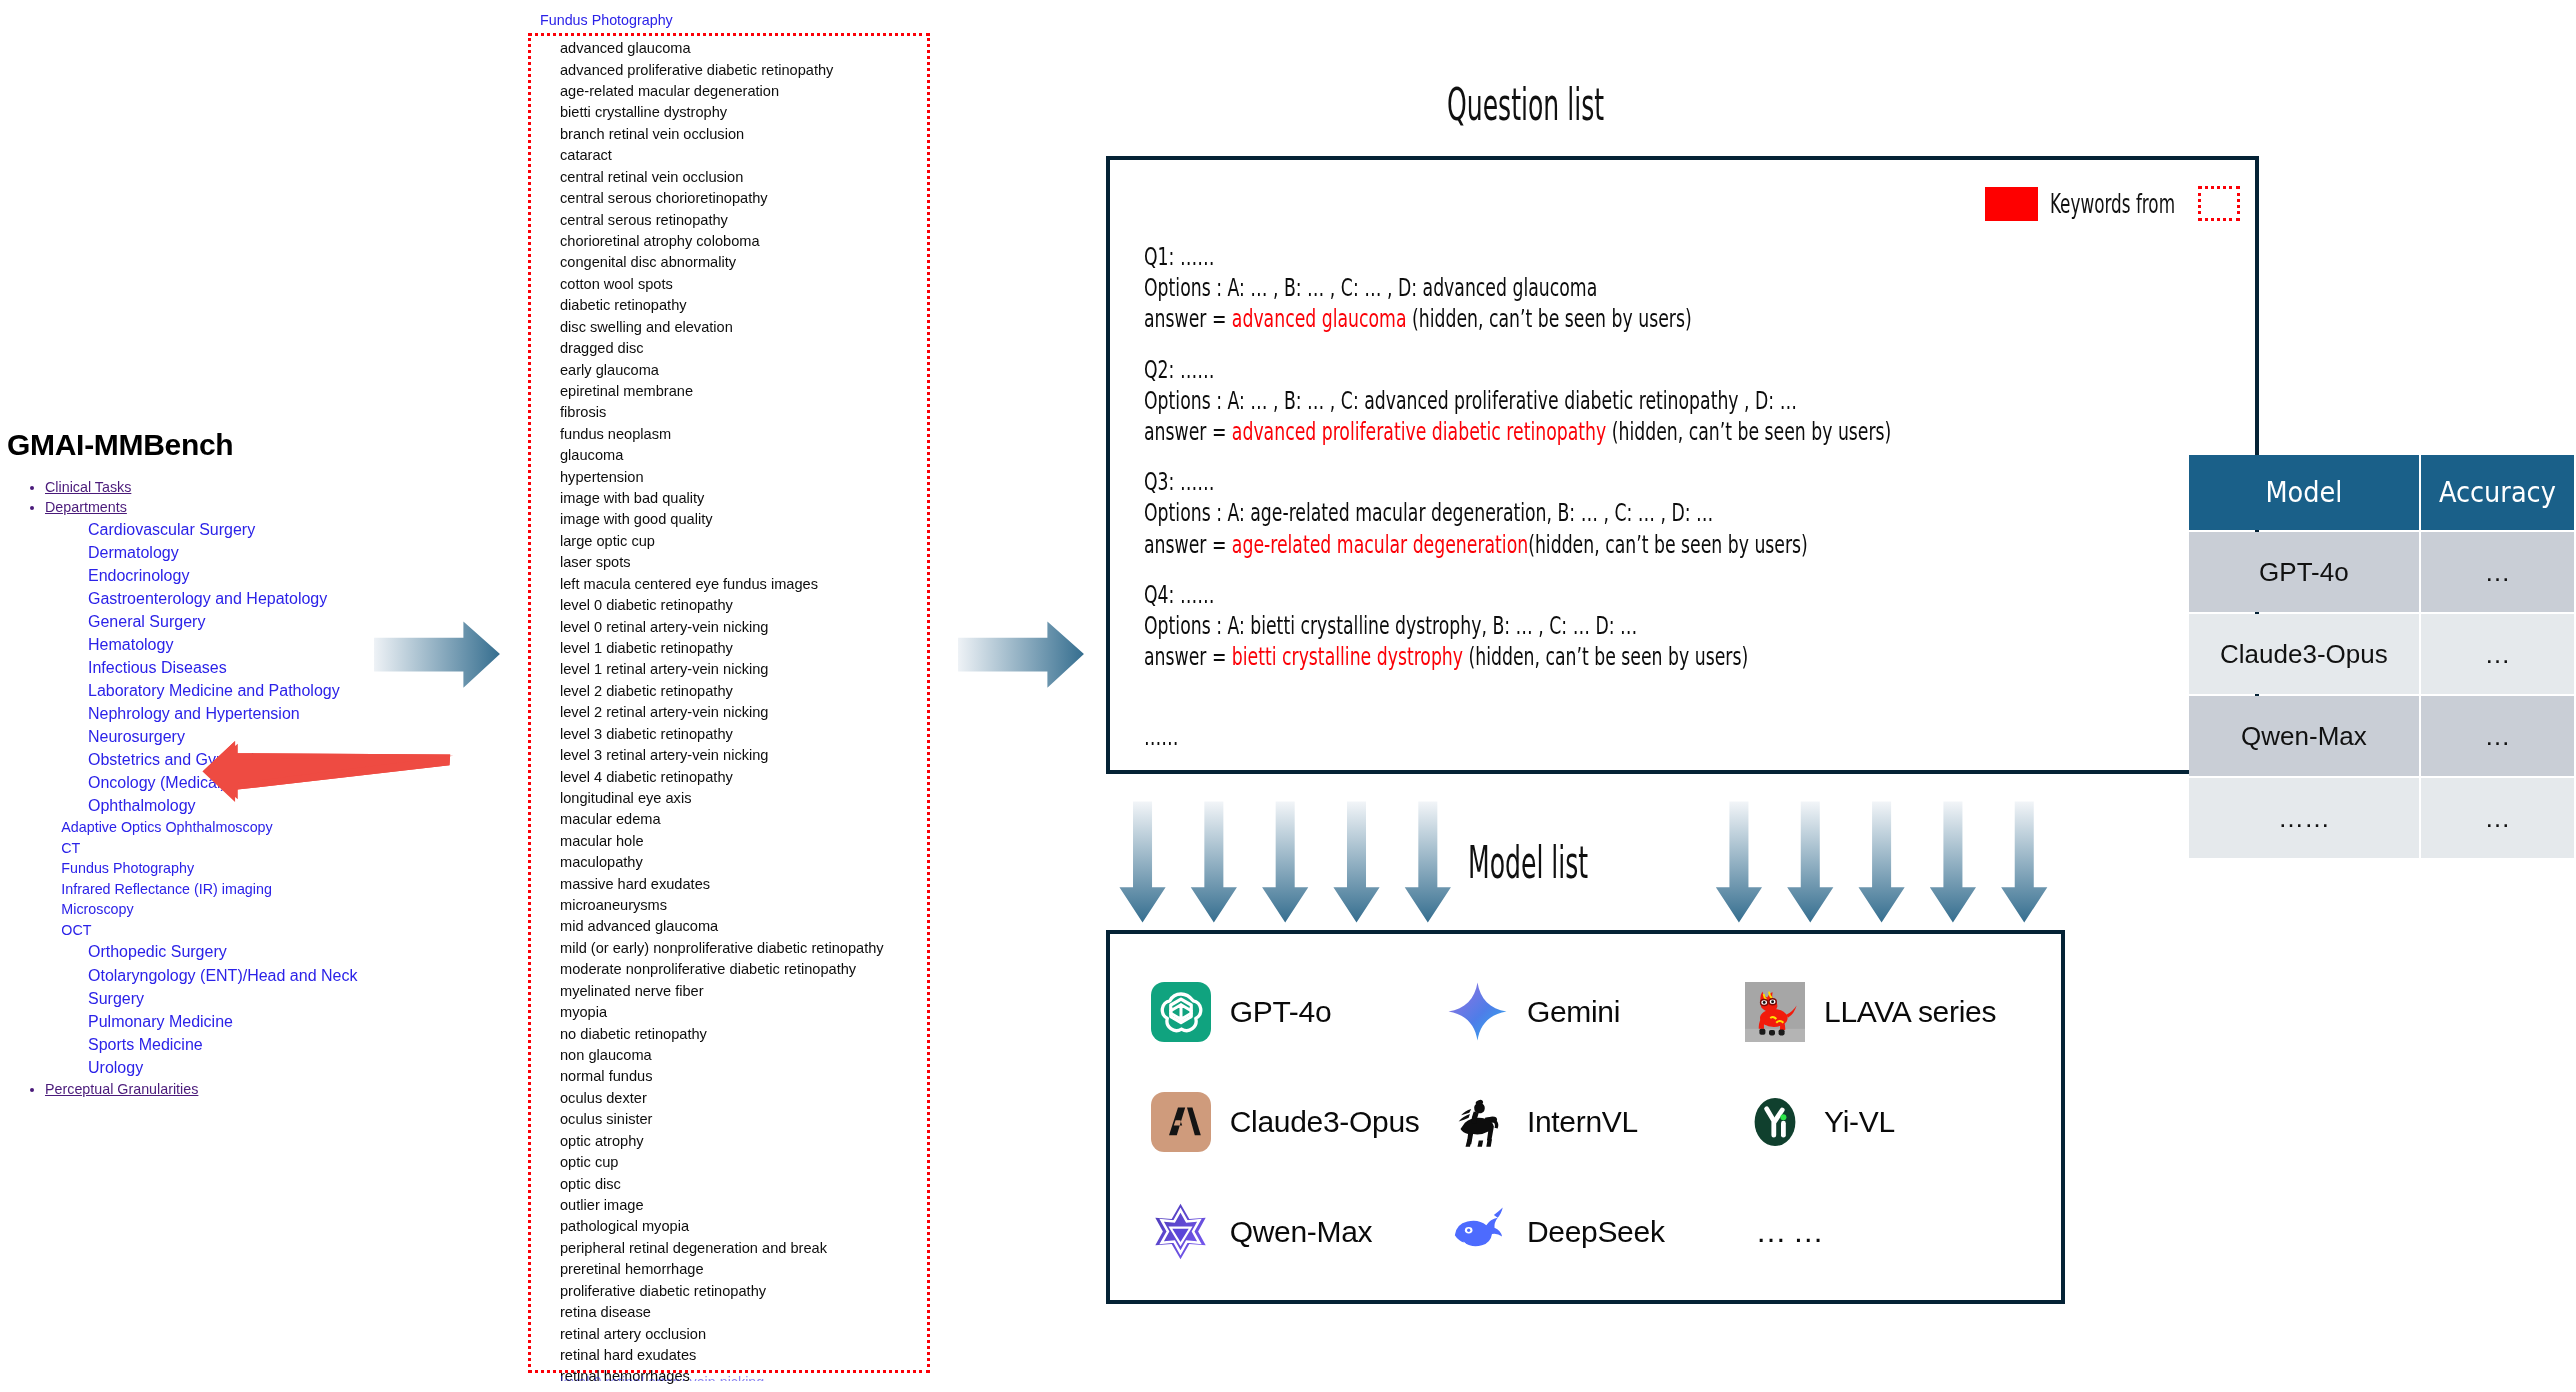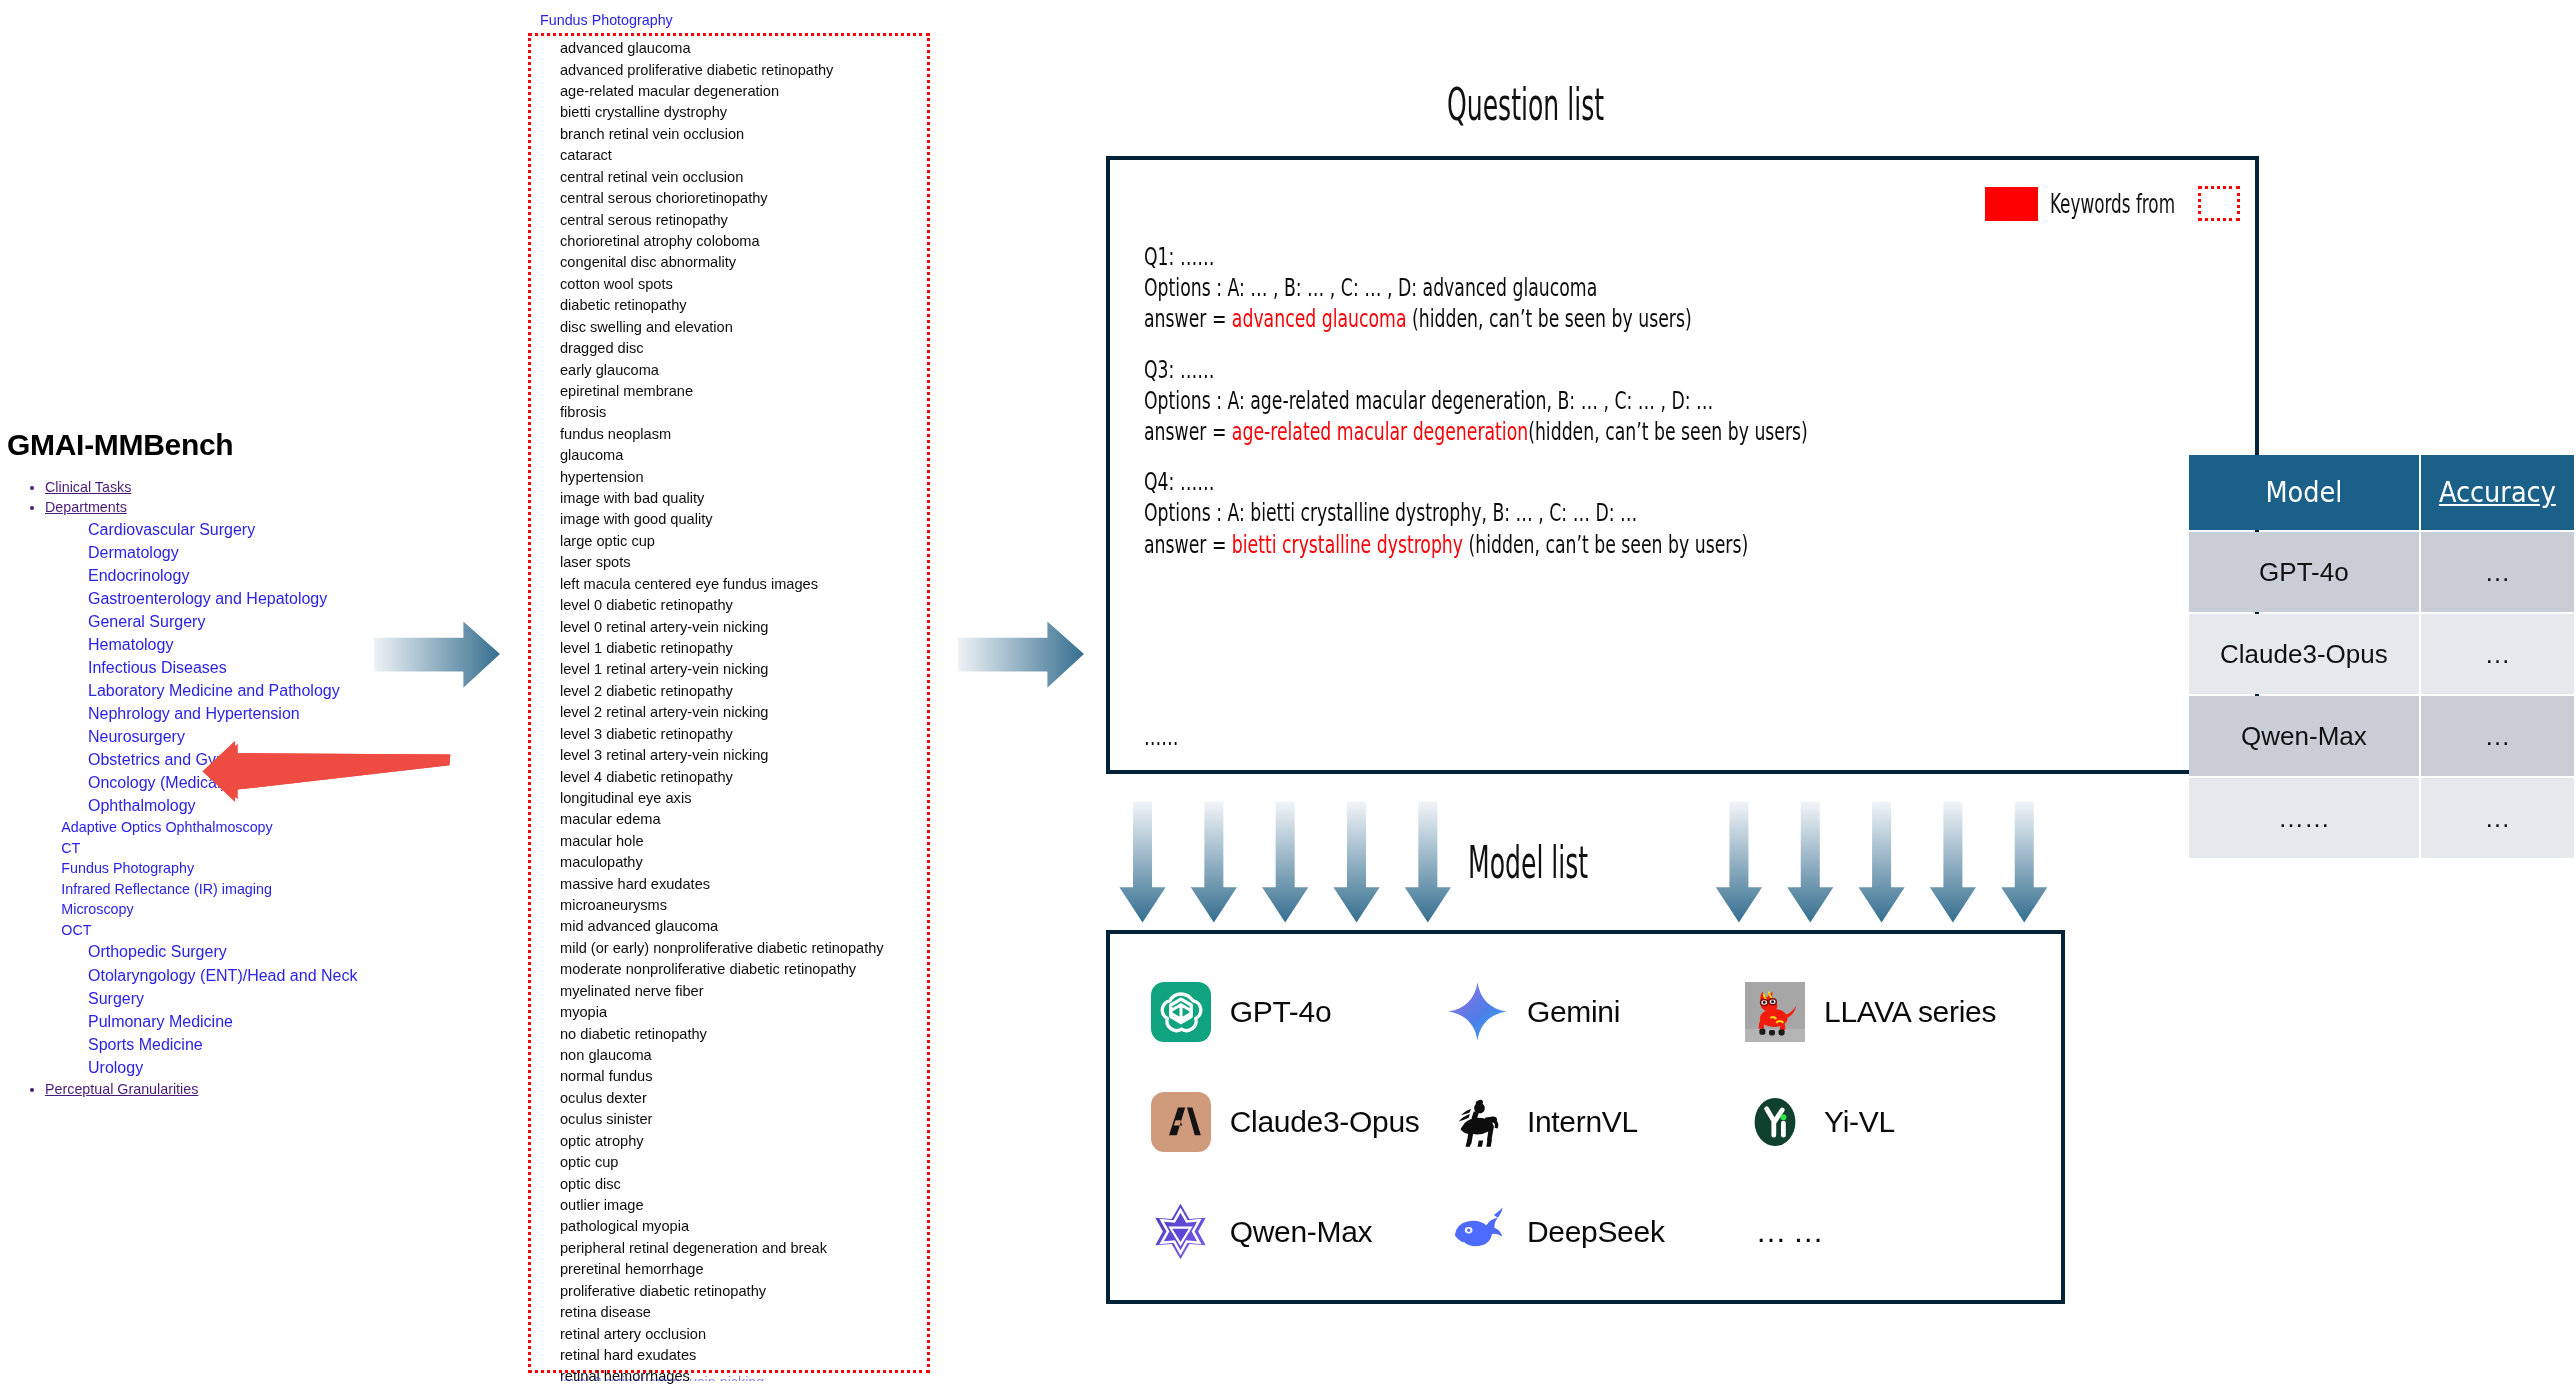--- a/index.html
+++ b/index.html
@@ -127,21 +127,21 @@
     padding:21px 0; text-align:center;
     font-family:"Liberation Sans Narrow","DejaVu Sans Condensed","Liberation Sans",sans-serif;
   }
   #r-table td {
     font-size:26px; color:#111; text-align:center; padding:13.6px 5.4px;
     height:80px; vertical-align:middle;
   }
   #r-table tr.odd td { background:#c9ced6; }
   #r-table tr.even td { background:#e5e9ec; }
   .col-model { width:60%; }
-  .col-acc  { width:40%;text-decoration:underline; }
+  .col-acc  { width:40%; }
 </style>
 </head>
 <body>
 
 <div id="sidebar">
   <div id="bench-title">GMAI-MMBench</div>
   <ul class="tree-root">
     <li>
       <span class="tl">Clinical Tasks</span>
     </li>
@@ -300,20 +300,25 @@
     <span id="legend-text">Keywords from</span>
     <span id="legend-dotted"></span>
   </div>
   <div id="q-body">
       <div class="qblock">
         <div class="qline">Q1: ……</div>
         <div class="qline">Options : A: … , B: … , C: … , D: advanced glaucoma</div>
         <div class="qline"><span>answer = </span><span class="ans">advanced glaucoma</span><span> (hidden, can’t be seen by users)</span></div>
       </div>
       <div class="qblock">
+        <div class="qline">Q2: ……</div>
+        <div class="qline">Options : A: … , B: … , C: advanced proliferative diabetic retinopathy , D: …</div>
+        <div class="qline"><span>answer = </span><span class="ans">advanced proliferative diabetic retinopathy</span><span> (hidden, can’t be seen by users)</span></div>
+      </div>
+      <div class="qblock">
         <div class="qline">Q3: ……</div>
         <div class="qline">Options : A: age-related macular degeneration, B: … , C: … , D: …</div>
         <div class="qline"><span>answer = </span><span class="ans">age-related macular degeneration</span><span>(hidden, can’t be seen by users)</span></div>
       </div>
       <div class="qblock">
         <div class="qline">Q4: ……</div>
         <div class="qline">Options : A: bietti crystalline dystrophy, B: … , C: … D: …</div>
         <div class="qline"><span>answer = </span><span class="ans">bietti crystalline dystrophy</span><span> (hidden, can’t be seen by users)</span></div>
       </div>
     </div>

